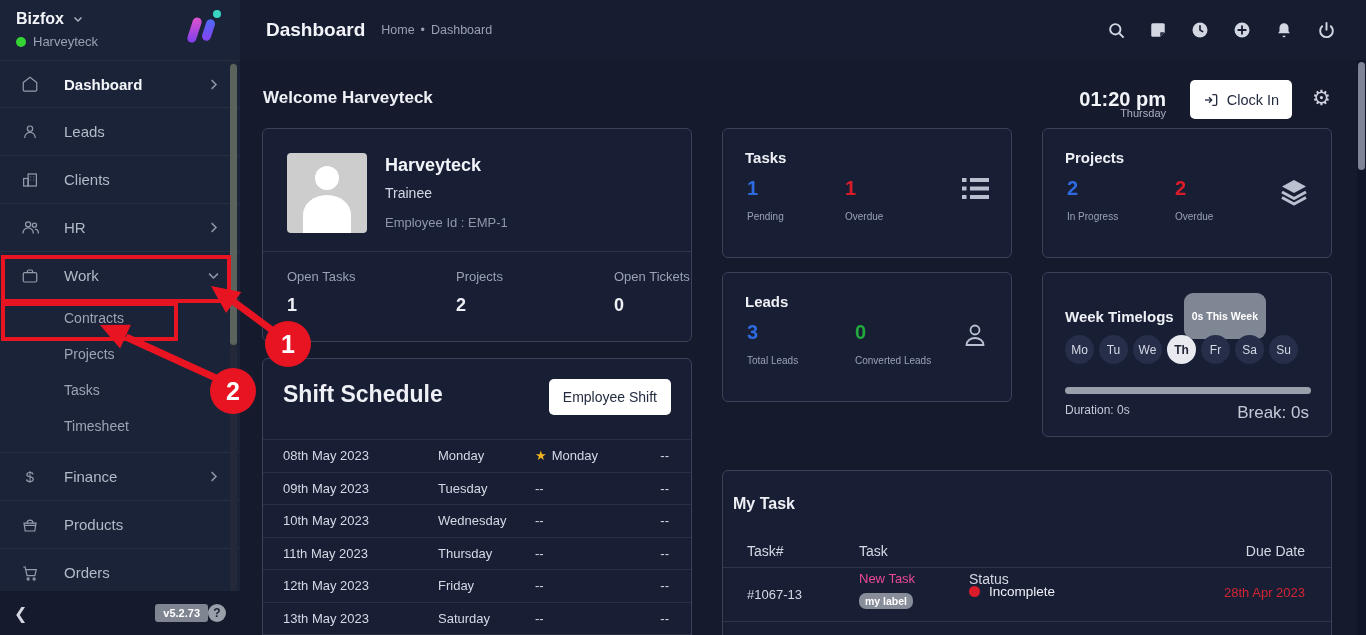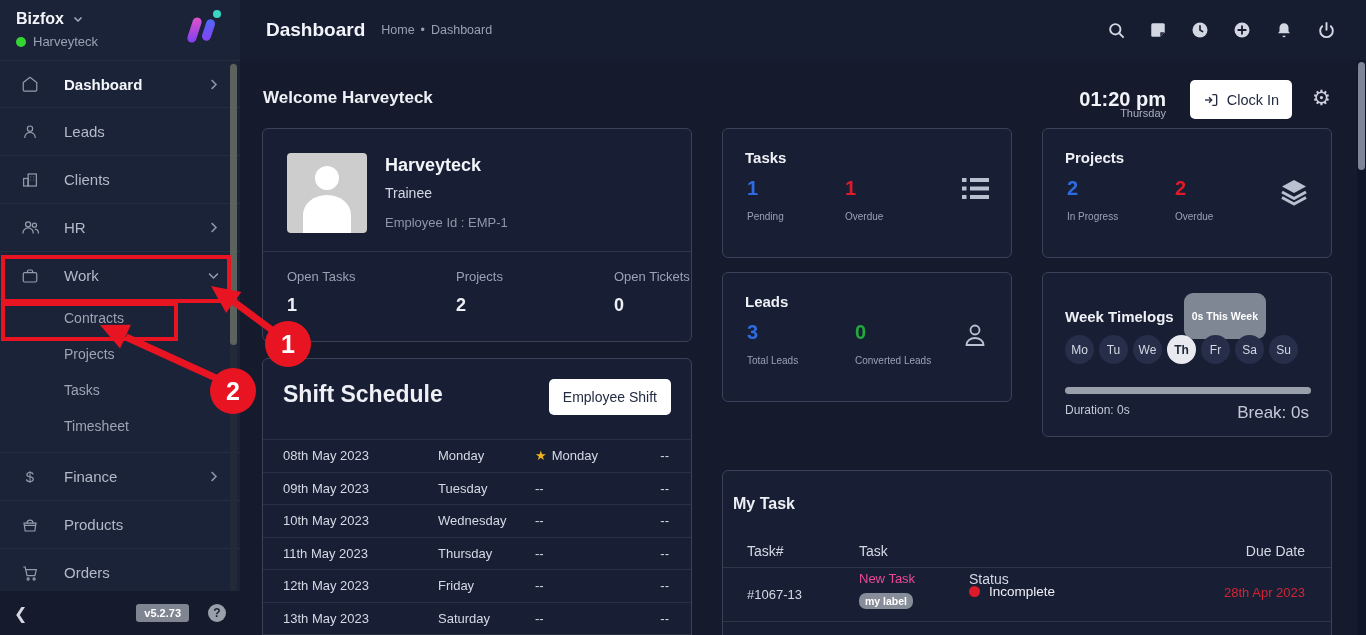--- a/index.html
+++ b/index.html
@@ -31,21 +31,21 @@
   .nav-chevron { position:absolute; right:18px; top:16px; width:16px; height:16px; color:#8f97ab; }
   .subnav { border-bottom:none; }
   .subnav-item { height:36px; display:flex; align-items:center; padding-left:64px; cursor:pointer; }
   .subnav-label { font-size:14px; color:#9da4b4; }
   .nav-gap { height:9px; border-bottom:1px solid rgba(255,255,255,0.05); }
   .dollar-glyph { font-size:15px; color:#959dad; }
 
   .sb-footer { position:absolute; left:0; bottom:0; width:240px; height:44px; background:#151b2c;
     display:flex; align-items:center; padding:0 14px; }
   .collapse-chevron { color:#d3d8e3; font-size:16px; font-weight:bold; cursor:pointer; }
-  .footer-right { margin-left:auto; display:flex; align-items:center; gap:19px; }
+  .footer-right { margin-left:auto; display:flex; align-items:center; gap:0; }
   .version-badge { background:#7f8591; color:#fff; font-size:11px; font-weight:bold; border-radius:3px; padding:3px 8px; }
   .help-circle { width:18px; height:18px; border-radius:50%; background:#9aa0aa; color:#1b2133; font-size:12px;
     font-weight:bold; display:flex; align-items:center; justify-content:center; cursor:pointer; }
 
   .sb-scrollbar { position:absolute; right:3px; top:62px; width:7px; height:530px; background:#232939; border-radius:4px; }
   .sb-scroll-thumb { position:absolute; left:0; top:2px; width:7px; height:281px; background:#5b635c; border-radius:4px; }
 
   
   .topbar { position:absolute; left:240px; top:0; width:1126px; height:60px; background:#161d31; display:flex; align-items:center; z-index:1; }
   .page-title { margin-left:26px; color:#f2f4f9; font-size:19px; font-weight:bold; }

